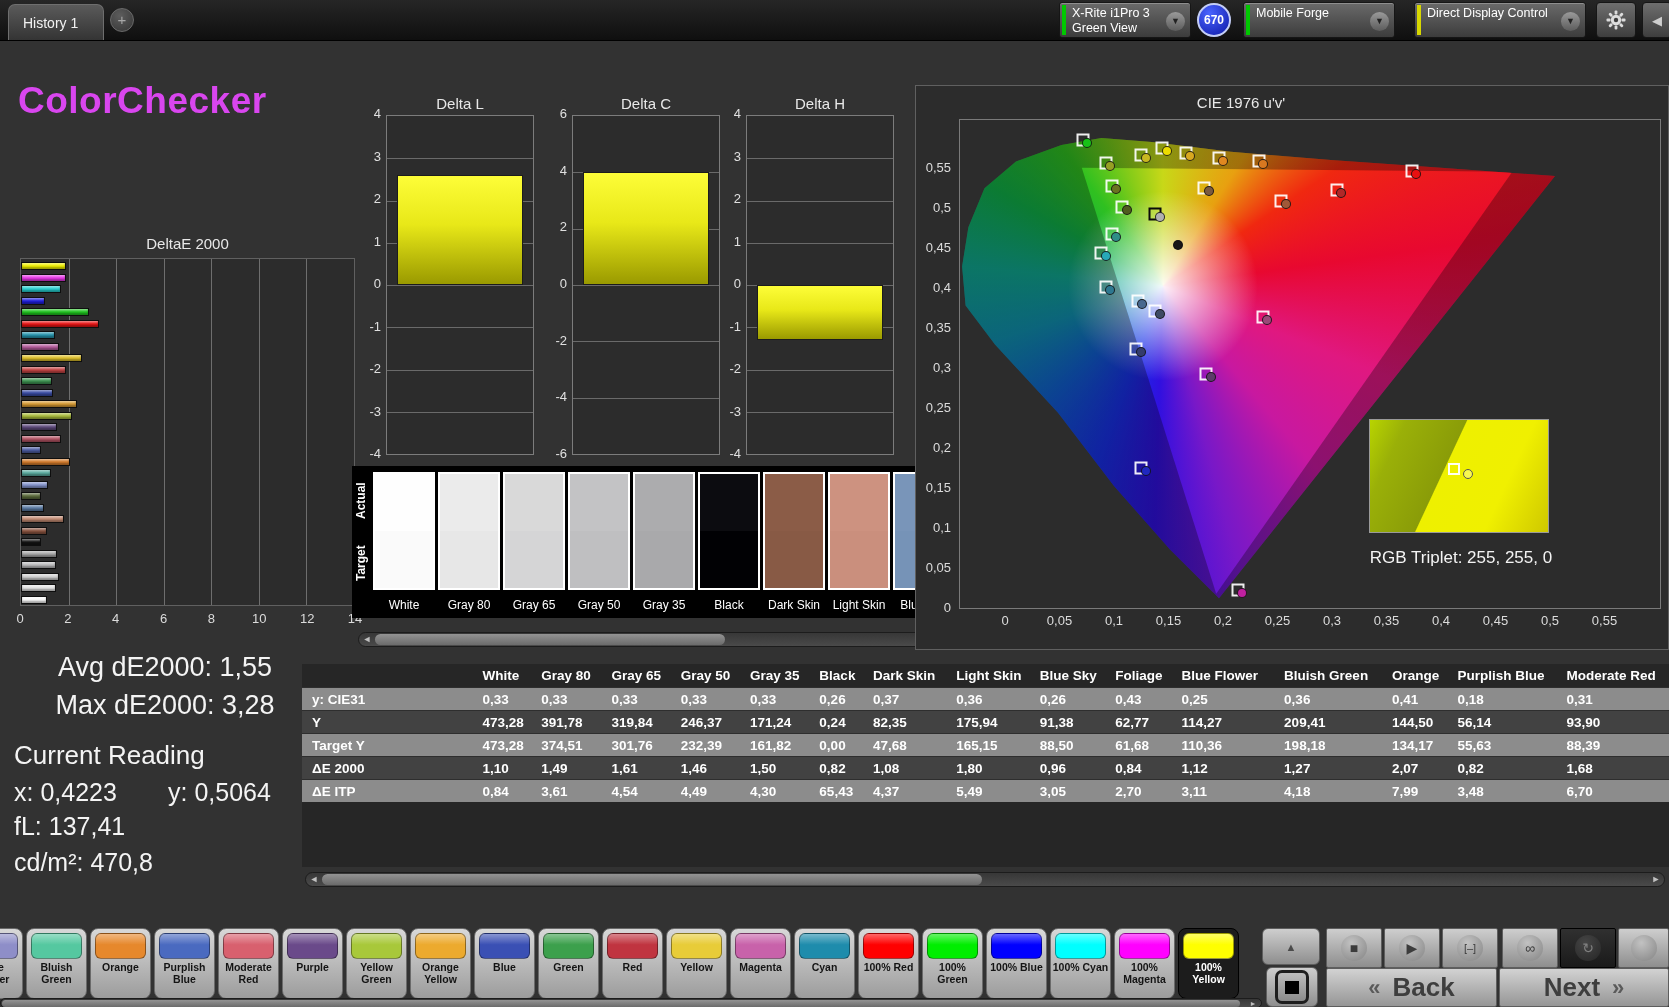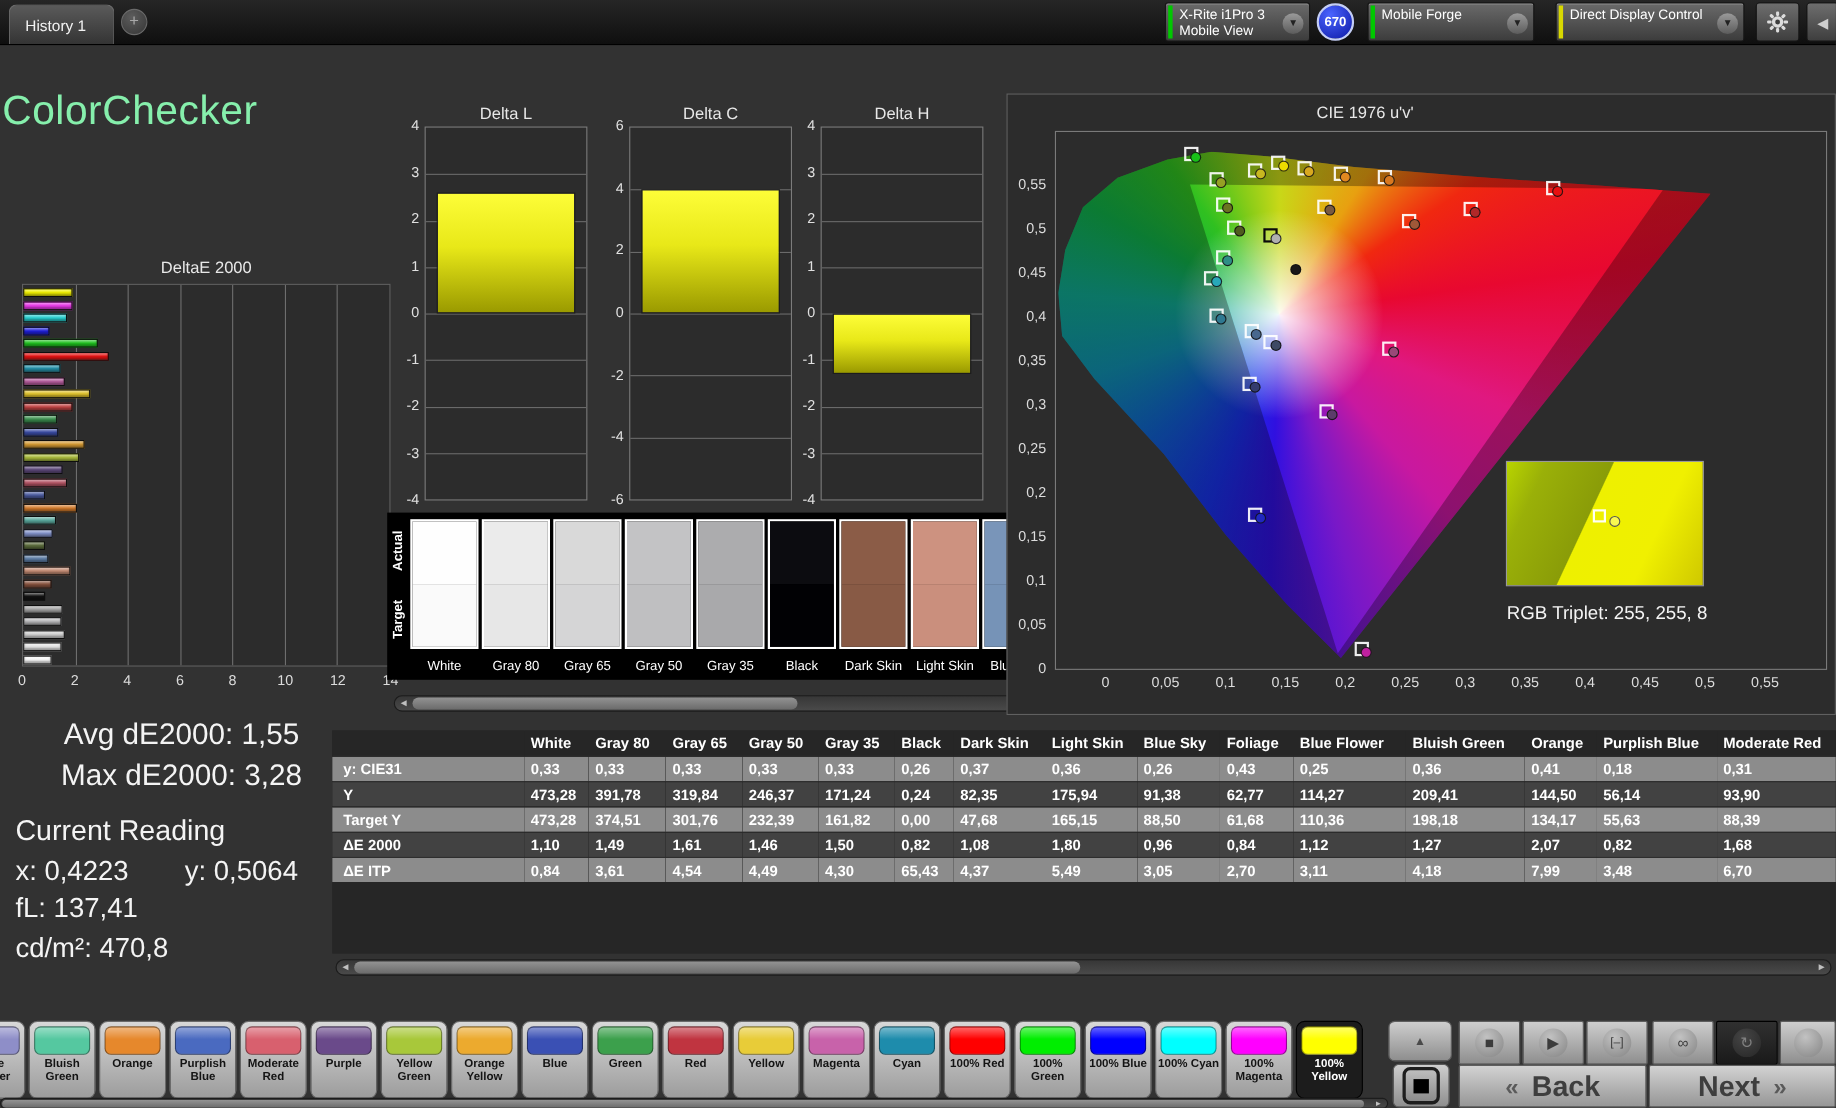--- a/index.html
+++ b/index.html
@@ -25,21 +25,21 @@
          background:radial-gradient(circle at 35% 28%,#4a64ff,#0c18a6);border:2px solid #c4cef6;
          color:#fff;font-weight:bold;font-size:12px;text-align:center;line-height:30px}
   #dd-source{left:1243px;width:152px}
   #dd-workflow{left:1414px;width:172px}
   .sqbtn{position:absolute;top:2px;height:36px;background:linear-gradient(#6e6e6e,#3e3e3e);
          border:1px solid #161616;border-radius:4px;box-sizing:border-box;
          display:flex;align-items:center;justify-content:center}
   #btn-gear{left:1596px;width:40px}
   #btn-collapse{left:1642px;width:30px;color:#cfcfcf;font-size:13px}
   
-  #page-title{position:absolute;left:2px;top:80px;font-size:37px;font-weight:400;color:#86efac;letter-spacing:.5px}
+  #page-title{position:absolute;left:18px;top:80px;font-size:37px;font-weight:700;color:#d946ef;letter-spacing:.5px}
   
   #de-title{position:absolute;left:20px;top:235px;width:335px;text-align:center;font-size:15px;color:#e8e8e8}
   #de-plot{position:absolute;left:20px;top:258px;width:335px;height:348px;background:#2c2c2c;
            border:1px solid #606060;box-sizing:border-box;overflow:hidden}
   .vline{position:absolute;top:0;bottom:0;width:1px;background:#6e6e6e}
   .de-bar{position:absolute;left:0;height:8px;border:1px solid #0e0e0e;box-sizing:border-box;
           box-shadow:inset 0 -2px 2px rgba(0,0,0,.35)}
   #de-xlabels{position:absolute;left:20px;top:611px;width:335px;height:16px}
   .de-xlab{position:absolute;transform:translateX(-50%);font-size:13px;color:#dcdcdc}
   
@@ -154,21 +154,21 @@
 <body>
 
 <div id="topbar">
   <div id="tab">History 1</div>
   <div id="tab-add">+</div>
 
   <div class="dd" id="dd-meter">
     <div class="stripe" style="background: rgb(0, 200, 0);"></div>
     <div class="dd-text">
       <div>X-Rite i1Pro 3</div>
-      <div>Mobile View</div>
+      <div>Green View</div>
     </div>
     <div class="chev">▼</div>
   </div>
   <div id="badge">670</div>
 
   <div class="dd" id="dd-source">
     <div class="stripe" style="background: rgb(0, 200, 0);"></div>
     <div class="dd-text">
       <div>Mobile Forge</div>
     </div>
@@ -461,21 +461,21 @@
       <span style="left: 427.5px;">0,35</span>
       <span style="left: 482px;">0,4</span>
       <span style="left: 536.5px;">0,45</span>
       <span style="left: 591px;">0,5</span>
       <span style="left: 645.5px;">0,55</span>
     </div>
   <div id="cie-inset">
     <div id="inset-sq"></div>
     <div id="inset-dot"></div>
   </div>
-  <div id="rgb-label">RGB Triplet: 255, 255, 8</div>
+  <div id="rgb-label">RGB Triplet: 255, 255, 0</div>
 </div>
 
 <div class="stat-big" id="stat-avg">Avg dE2000: 1,55</div>
 <div class="stat-big" id="stat-max">Max dE2000: 3,28</div>
 <div class="stat-med" id="stat-cr">Current Reading</div>
 <div class="stat-med" id="stat-x">x: 0,4223</div>
 <div class="stat-med" id="stat-y">y: 0,5064</div>
 <div class="stat-med" id="stat-fl">fL: 137,41</div>
 <div class="stat-med" id="stat-cd">cd/m²: 470,8</div>
 

